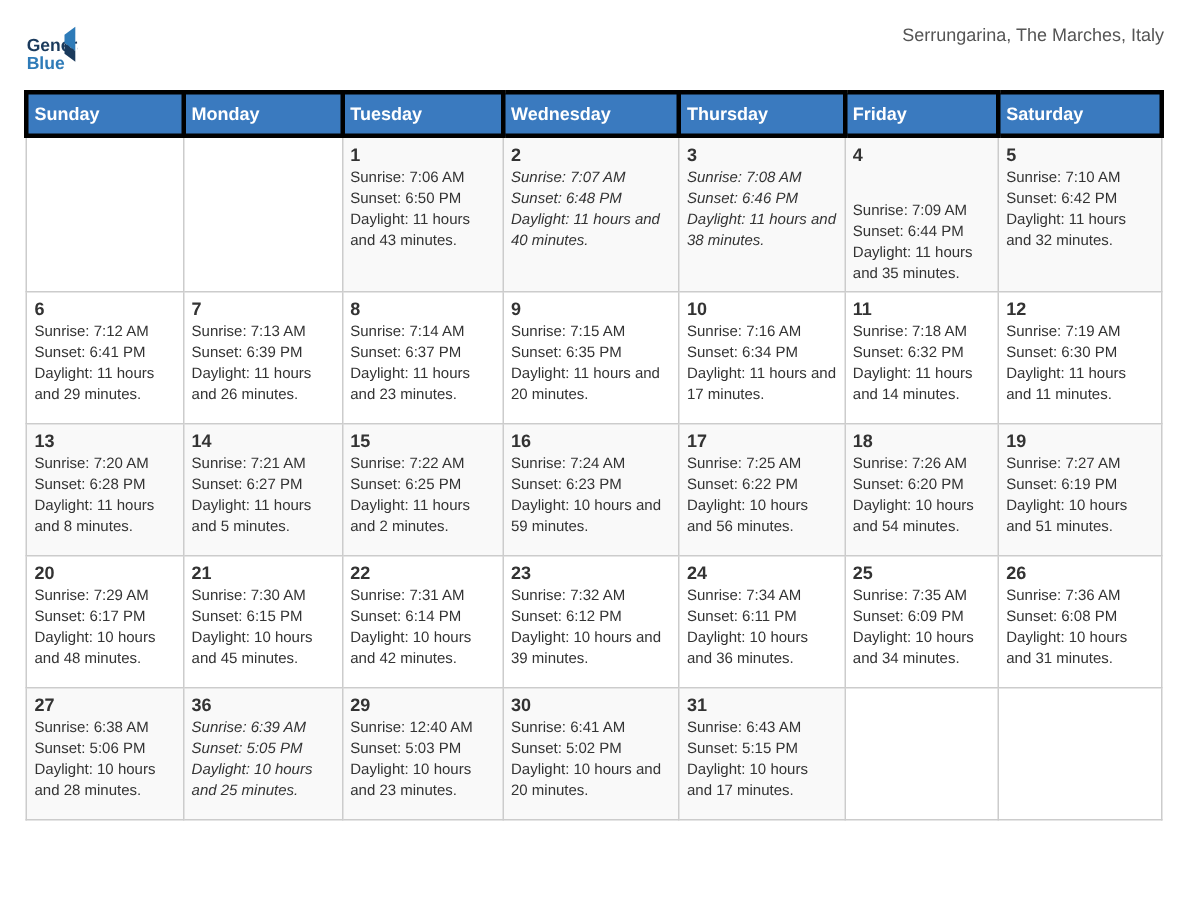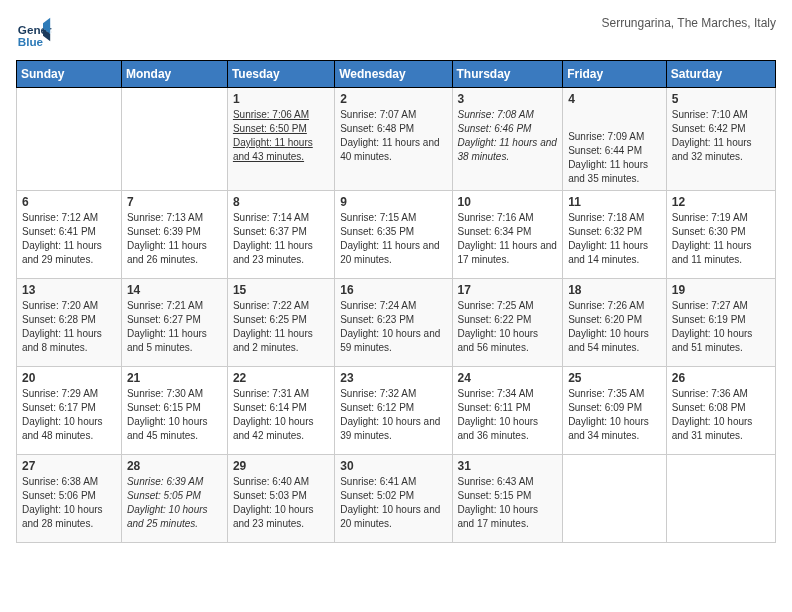--- a/index.html
+++ b/index.html
@@ -44,21 +44,21 @@
       width: 100%;
       border-collapse: collapse;
       font-size: 11px;
     }
     thead tr th {
       background-color: #3a7abf;
       color: #fff;
       padding: 6px 4px;
       text-align: left;
       font-size: 12px;
-      border: 1px solid #000000;
+      border: 3px solid #000000;
     }
     tbody tr td {
       border: 1px solid #ccc;
       padding: 4px 5px;
       vertical-align: top;
       min-height: 80px;
       height: 88px;
       background: #fff;
       color: #333;
     }
@@ -108,27 +108,27 @@
         <th>Friday</th>
         <th>Saturday</th>
       </tr>
   </thead>
   <tbody id="calendar-body">
   <tr>
         <td class="empty-cell"></td>
         <td class="empty-cell"></td>
         <td>
           <span class="day-num">1</span>
-          <div class="day-info" style="white-space: pre-line; text-decoration: underline;">Sunrise: 7:06 AM
+          <div class="day-info" style="white-space: pre-line;">Sunrise: 7:06 AM
 Sunset: 6:50 PM
 Daylight: 11 hours and 43 minutes.</div>
         </td>
         <td>
           <span class="day-num">2</span>
-          <div class="day-info" style="white-space: pre-line;">Sunrise: 7:07 AM
+          <div class="day-info" style="white-space: pre-line; font-style: italic;">Sunrise: 7:07 AM
 Sunset: 6:48 PM
 Daylight: 11 hours and 40 minutes.</div>
         </td>
         <td>
           <span class="day-num">3</span>
           <div class="day-info" style="white-space: pre-line; font-style: italic;">Sunrise: 7:08 AM
 Sunset: 6:46 PM
 Daylight: 11 hours and 38 minutes.</div>
         </td>
         <td>
@@ -277,28 +277,28 @@
         </td>
       </tr>
       <tr>
         <td>
           <span class="day-num">27</span>
           <div class="day-info" style="white-space: pre-line;">Sunrise: 6:38 AM
 Sunset: 5:06 PM
 Daylight: 10 hours and 28 minutes.</div>
         </td>
         <td>
-          <span class="day-num">28</span>
+          <span class="day-num">36</span>
           <div class="day-info" style="white-space: pre-line; font-style: italic;">Sunrise: 6:39 AM
 Sunset: 5:05 PM
 Daylight: 10 hours and 25 minutes.</div>
         </td>
         <td>
           <span class="day-num">29</span>
-          <div class="day-info" style="white-space: pre-line;">Sunrise: 6:40 AM
+          <div class="day-info" style="white-space: pre-line;">Sunrise: 12:40 AM
 Sunset: 5:03 PM
 Daylight: 10 hours and 23 minutes.</div>
         </td>
         <td>
           <span class="day-num">30</span>
           <div class="day-info" style="white-space: pre-line;">Sunrise: 6:41 AM
 Sunset: 5:02 PM
 Daylight: 10 hours and 20 minutes.</div>
         </td>
         <td>

